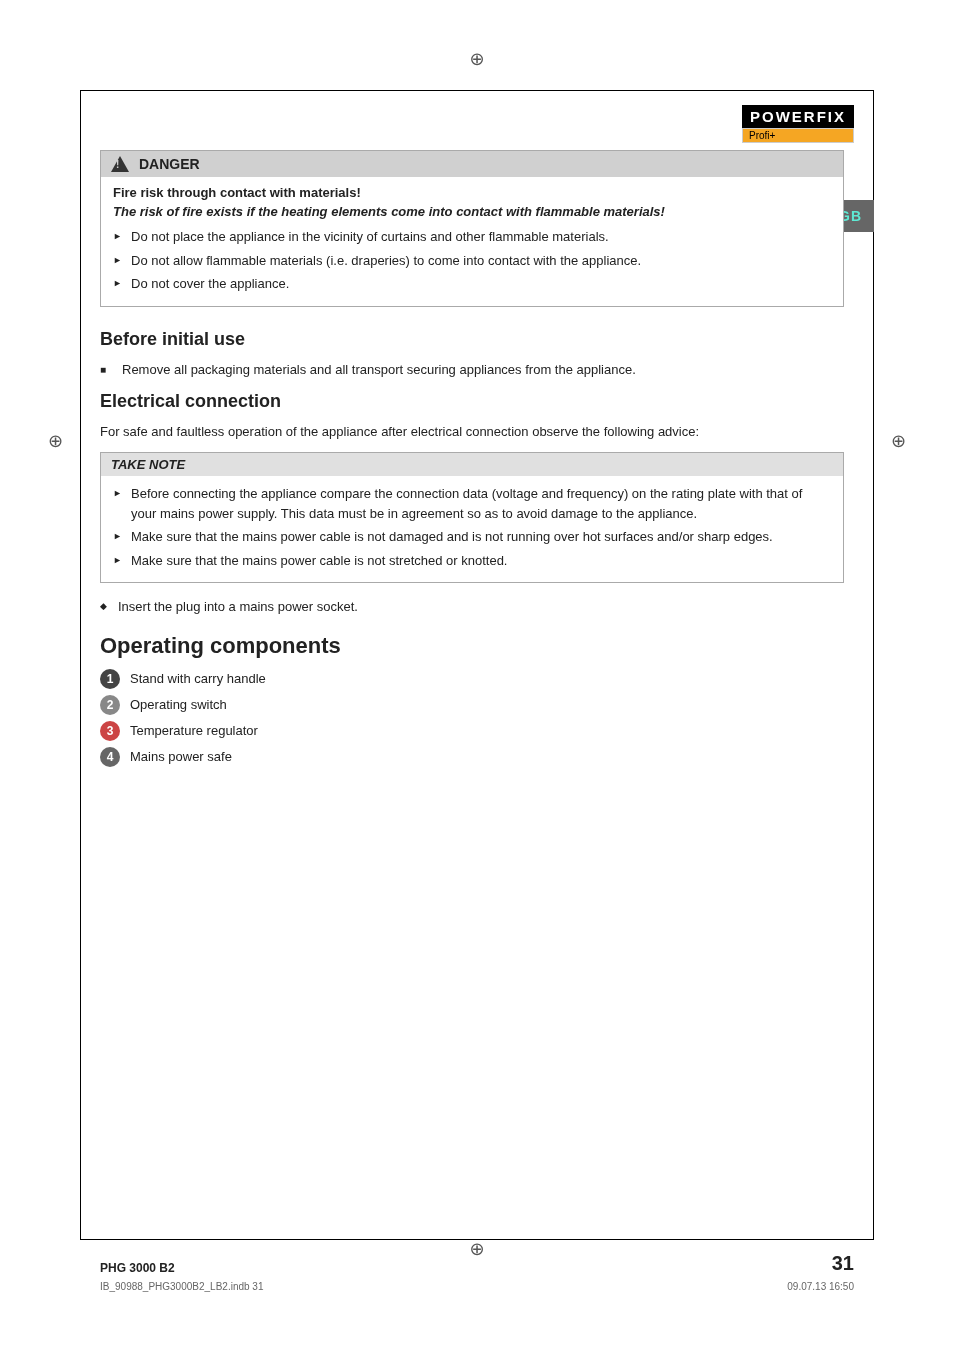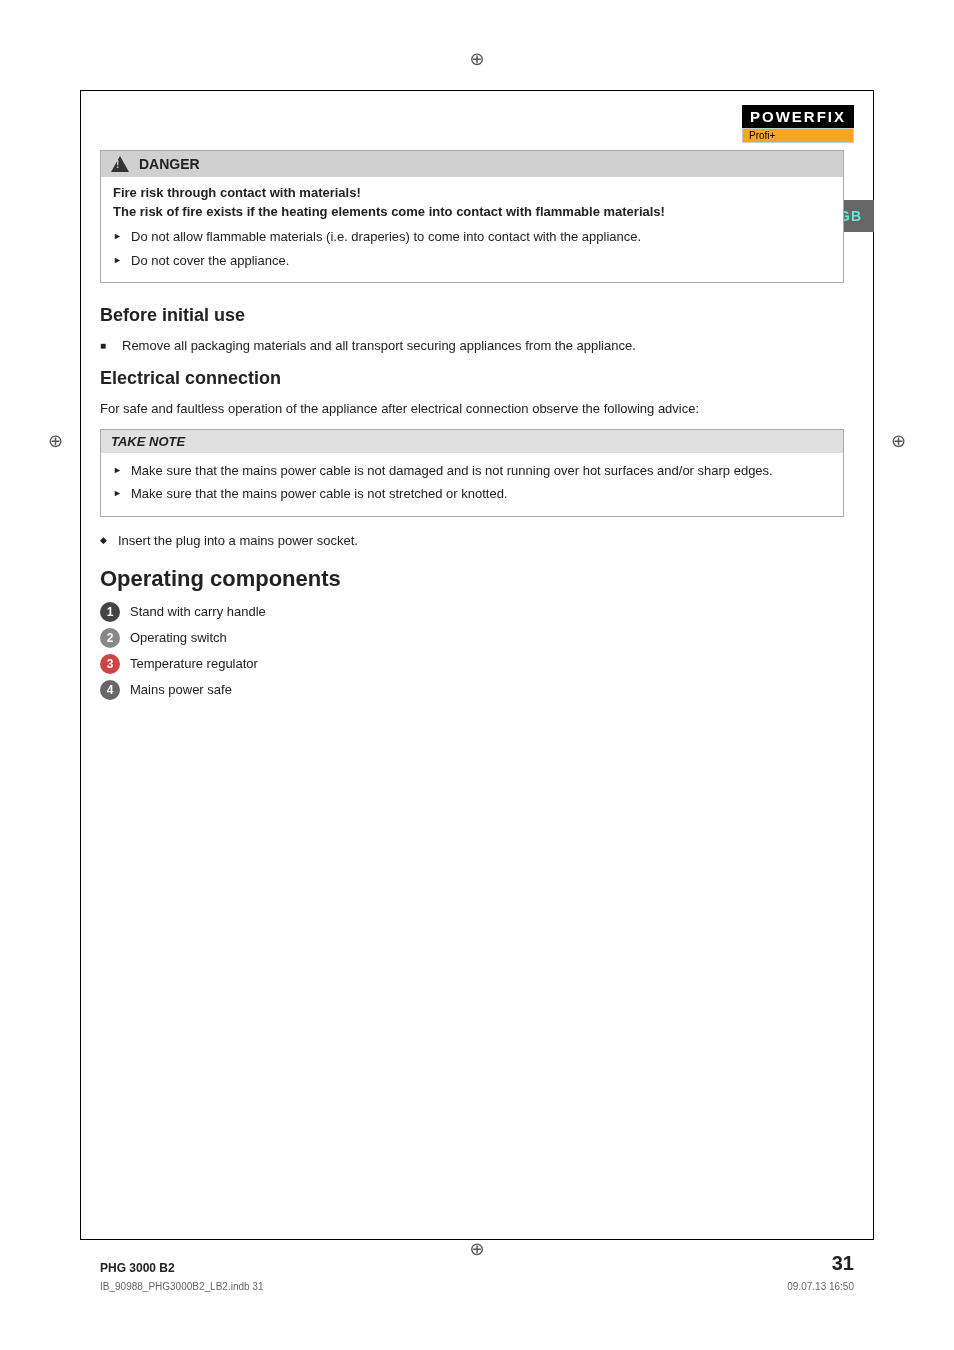--- a/index.html
+++ b/index.html
@@ -122,20 +122,21 @@
     }
     .danger-body .subtitle {
       font-weight: bold;
       margin-bottom: 4px;
       font-size: 13px;
     }
     .danger-body .subtitle2 {
       font-weight: bold;
       margin-bottom: 8px;
       font-size: 13px;
+      font-style: italic;
     }
     .bullet-list { list-style: none; padding: 0; }
     .bullet-list li {
       padding-left: 18px;
       position: relative;
       margin-bottom: 4px;
       font-size: 13px;
       line-height: 1.5;
     }
     .bullet-list li::before {
@@ -309,39 +310,41 @@
 
     <div class="danger-box">
       <div class="danger-header">
         <span class="danger-triangle"></span>
         <span>DANGER</span>
       </div>
       <div class="danger-body">
         <p class="subtitle">Fire risk through contact with materials!</p>
         <p class="subtitle2">The risk of fire exists if the heating elements come into contact with flammable materials!</p>
         <ul class="bullet-list">
+          <li>Do not place the appliance in the vicinity of curtains and other flammable materials.</li>
           <li>Do not allow flammable materials (i.e. draperies) to come into contact with the appliance.</li>
           <li>Do not cover the appliance.</li>
         </ul>
       </div>
     </div>
 
     <h2 class="section-heading">Before initial use</h2>
     <ul class="black-bullet-list">
       <li>Remove all packaging materials and all transport securing appliances from the appliance.</li>
     </ul>
 
 
     <h2 class="section-heading">Electrical connection</h2>
     <p class="section-text">For safe and faultless operation of the appliance after electrical connection observe the following advice:</p>
 
     <div class="takenote-box">
       <div class="takenote-header">TAKE NOTE</div>
       <div class="takenote-body">
         <ul class="bullet-list">
+          <li>Before connecting the appliance compare the connection data (voltage and frequency) on the rating plate with that of your mains power supply. This data must be in agreement so as to avoid damage to the appliance.</li>
           <li>Make sure that the mains power cable is not damaged and is not running over hot surfaces and/or sharp edges.</li>
           <li>Make sure that the mains power cable is not stretched or knotted.</li>
         </ul>
       </div>
     </div>
 
     <ul class="diamond-list">
       <li>Insert the plug into a mains power socket.</li>
     </ul>
 

